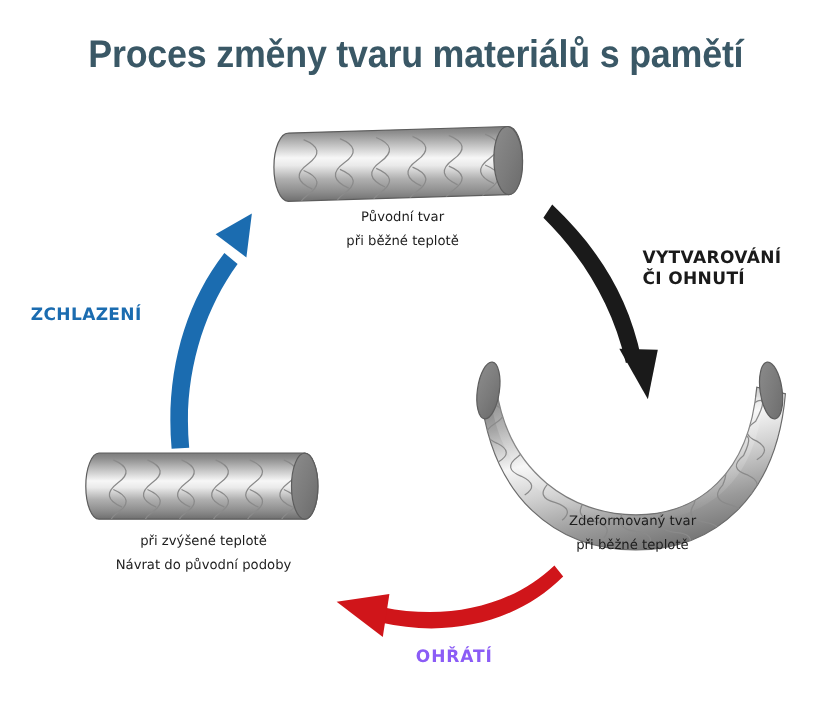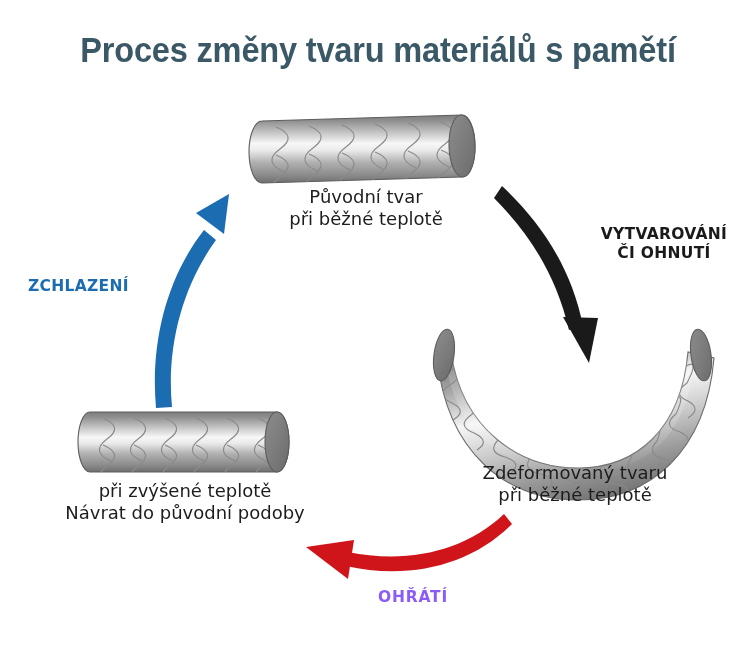--- a/index.html
+++ b/index.html
@@ -37,21 +37,21 @@
     transform: scaleX(0.93);
     transform-origin: 50% 50%;
     white-space: nowrap;
   }
 
   
   .caption {
     position: absolute;
     text-align: center;
     color: #1d1d1d;
-    font-size: 18px;
+    font-size: 12px;
     line-height: 22px;
     font-family: "DejaVu Sans", "Liberation Sans", sans-serif;
     white-space: nowrap;
   }
   .caption .ln { display: block; }
 
   #caption-original   { left: 236px; top: 186px; width: 260px; }
   #caption-deformed   { left: 425px; top: 462px; width: 300px; }
   #caption-recovered  { left: 40px;  top: 480px; width: 290px; }
 
@@ -62,21 +62,20 @@
     font-weight: bold;
     font-size: 15.5px;
     line-height: 19px;
     letter-spacing: 0.3px;
     white-space: nowrap;
   }
   #label-deform {
     left: 584px;
     top: 225px;
     color: #1a1a1a;
-    text-align: center;
     width: 160px;
   }
   #label-cool {
     left: 28px;
     top: 277px;
     color: #1b6cb0;
     text-align: right;
   }
   #label-heat {
     left: 378px;
@@ -252,21 +251,21 @@
       <path d="M 196,213 L 229,194 L 224,234 Z" fill="#1b6cb0"></path>
     </g>
   </svg>
 
   <div class="caption" id="caption-original">
     <span class="ln">Původní tvar</span>
     <span class="ln">při běžné teplotě</span>
   </div>
 
   <div class="caption" id="caption-deformed">
-    <span class="ln">Zdeformovaný tvaru</span>
+    <span class="ln">Zdeformovaný tvar</span>
     <span class="ln">při běžné teplotě</span>
   </div>
 
   <div class="caption" id="caption-recovered">
     <span class="ln">při zvýšené teplotě</span>
     <span class="ln">Návrat do původní podoby</span>
   </div>
 
   <div class="arrow-label" id="label-deform">
     <span class="ln">VYTVAROVÁNÍ</span><br>

